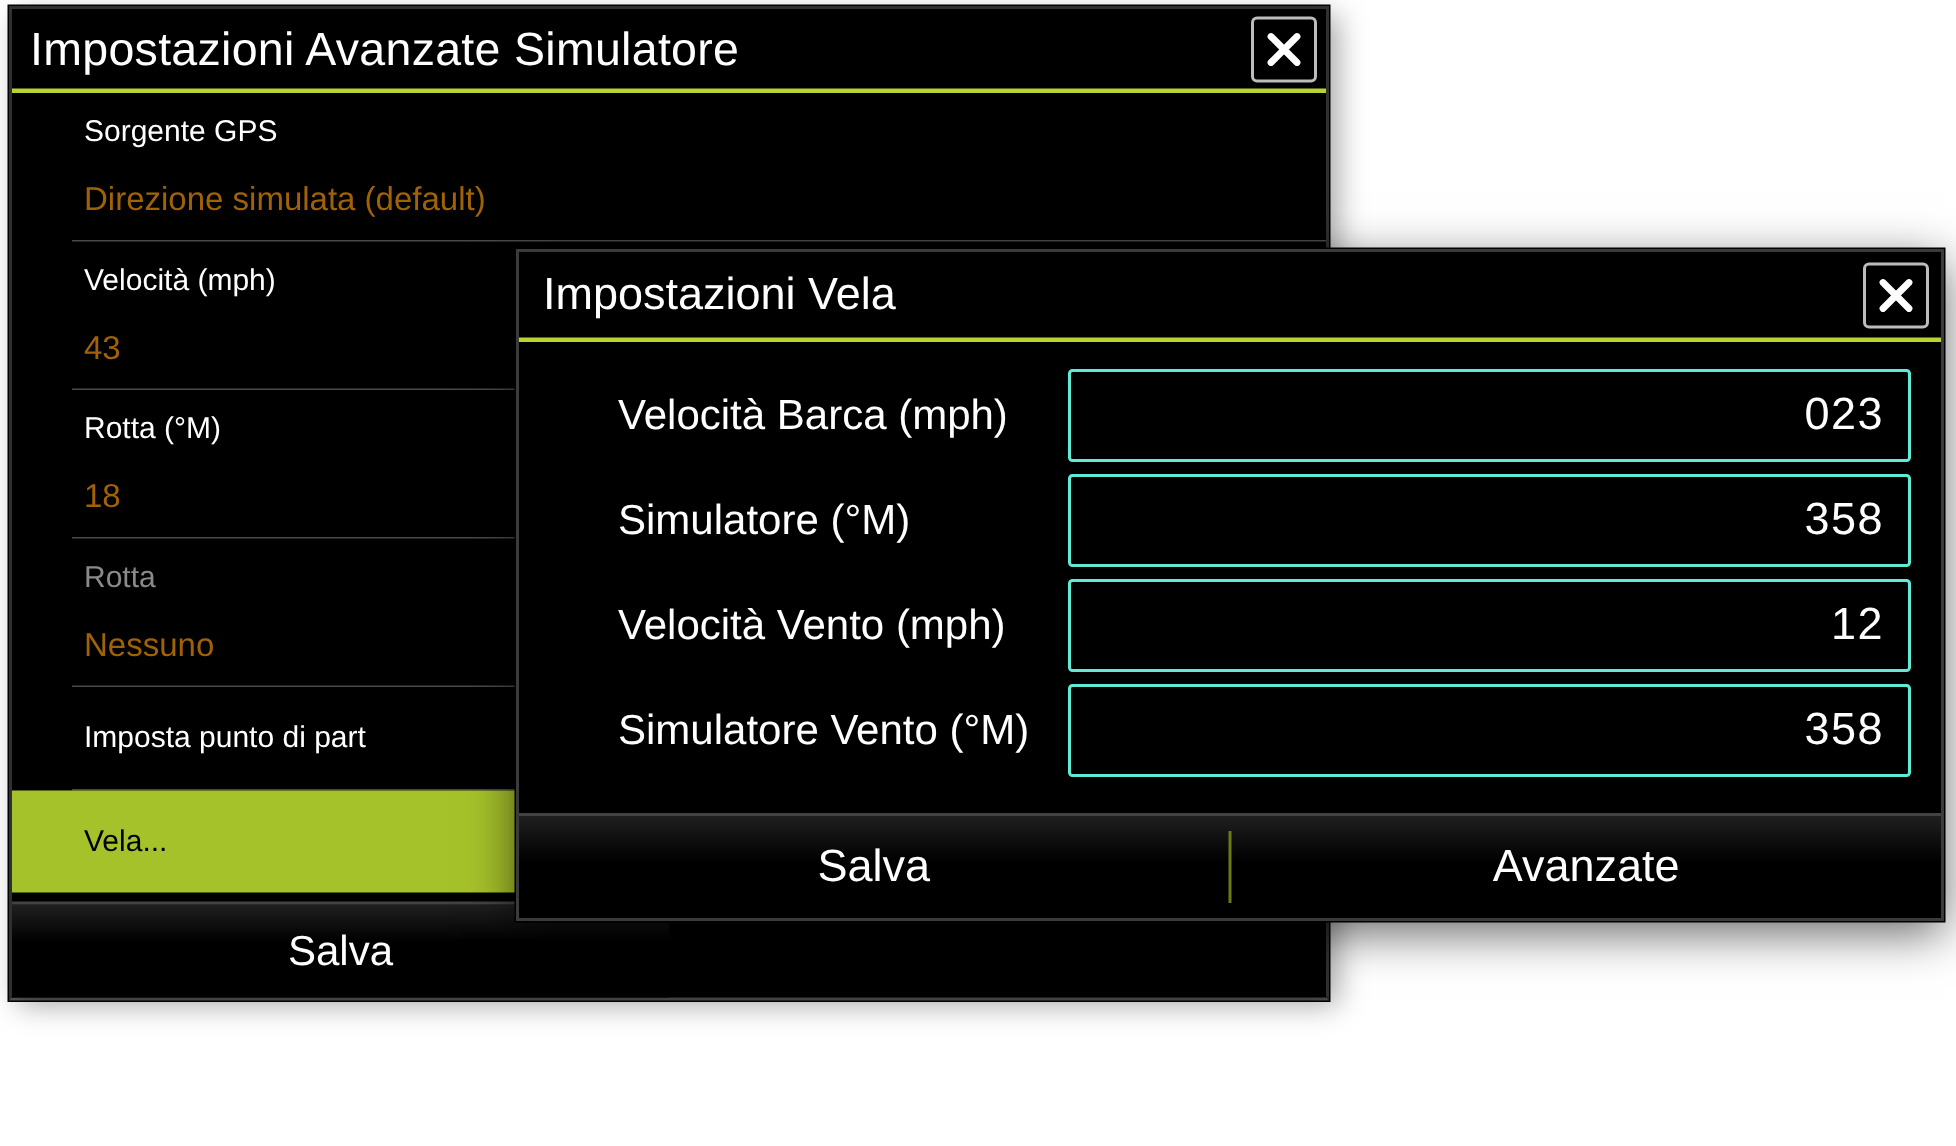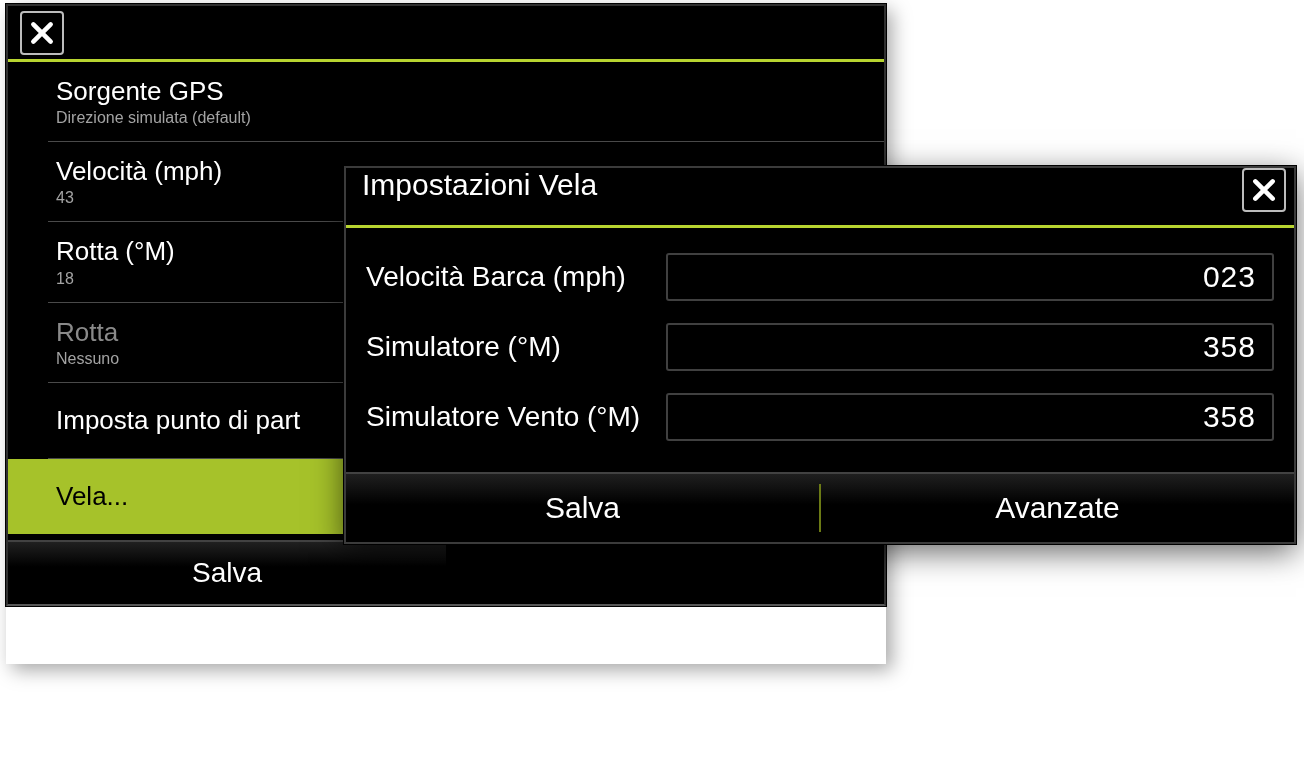--- a/index.html
+++ b/index.html
@@ -46,22 +46,22 @@
     cursor: pointer;
   }
   .close-btn svg { width: 26px; height: 26px; }
 
   .db-list { padding-left: 40px; }
   .db-row {
     padding: 14px 0 14px 8px;
     border-bottom: 1px solid #4a4a4a;
   }
   .db-row:last-of-type { border-bottom: none; }
-  .row-title { color: #fff; font-size: 26px; line-height: 1.2; }
-  .row-sub   { color: #a3a3a3; font-size: 16px; margin-top: 2px; }
+  .row-title { color: #fff; font-size: 20px; line-height: 1.2; }
+  .row-sub   { color: #a16207; font-size: 22px; margin-top: 20px; }
   .row-title.dim { color: #8a8a8a; }
   .db-row-single { padding: 22px 0 22px 8px; border-bottom: 1px solid #4a4a4a; }
 
   .db-row-selected {
     background: #a6c22a;
     margin-left: -40px;
     padding: 22px 0 22px 48px;
     border-bottom: none;
   }
   .db-row-selected .row-title { color: #000; font-weight: 400; }
@@ -90,47 +90,48 @@
   .dialog-front {
     position: absolute;
     left: 344px;
     top: 166px;
     width: 952px;
     background: #000;
     border: 2px solid #3b3b3b;
     box-shadow: 0 8px 30px rgba(0,0,0,.6), 0 0 0 1px #000;
   }
   .df-titlebar {
-    display: flex; 
+    display: flex; align-items: center;
     height: 60px;
     padding: 0 8px 0 16px;
     border-bottom: 3px solid #b8d430;
   }
   .df-title { flex: 1; color: #fff; font-size: 30px; }
 
   .df-body {
     padding: 14px 20px 14px 20px;
   }
   .form-row {
     display: flex;
     align-items: center;
     height: 70px;
     gap: 0;
     padding: 6px 0;
+    margin-left: 46px;
   }
   .form-label {
     width: 300px;
     color: #fff;
     font-size: 28px;
     white-space: nowrap;
   }
   .form-input-box {
     flex: 1;
-    height: 48px;
-    border: 2px solid #404040;
+    height: 62px;
+    border: 2px solid #5eead4;
     border-radius: 3px;
     background: #000;
     display: flex;
     align-items: center;
     justify-content: flex-end;
     padding: 0 16px;
   }
   .form-value {
     color: #fff;
     font-size: 30px;
@@ -154,20 +155,21 @@
     width: 2px;
     background: #6b7a15;
     margin: 10px 0;
   }
 </style>
 </head>
 <body>
 
 <div class="dialog-back">
   <div class="db-titlebar">
+    <div class="db-title">Impostazioni Avanzate Simulatore</div>
     <div class="close-btn">
       <svg viewBox="0 0 24 24">
           <path d="M4 4 L20 20 M20 4 L4 20" stroke="#fff" stroke-width="4.2" stroke-linecap="round" fill="none"></path>
         </svg>
     </div>
   </div>
 
   <div class="db-list">
     <div class="db-row">
       <div class="row-title">Sorgente GPS</div>
@@ -220,20 +222,26 @@
       </div>
     </div>
 
     <div class="form-row">
       <div class="form-label">Simulatore (°M)</div>
       <div class="form-input-box">
         <span class="form-value">358</span>
       </div>
     </div>
 
+    <div class="form-row">
+      <div class="form-label">Velocità Vento (mph)</div>
+      <div class="form-input-box">
+        <span class="form-value">12</span>
+      </div>
+    </div>
 
     <div class="form-row">
       <div class="form-label">Simulatore Vento (°M)</div>
       <div class="form-input-box">
         <span class="form-value">358</span>
       </div>
     </div>
 
 
   </div>

